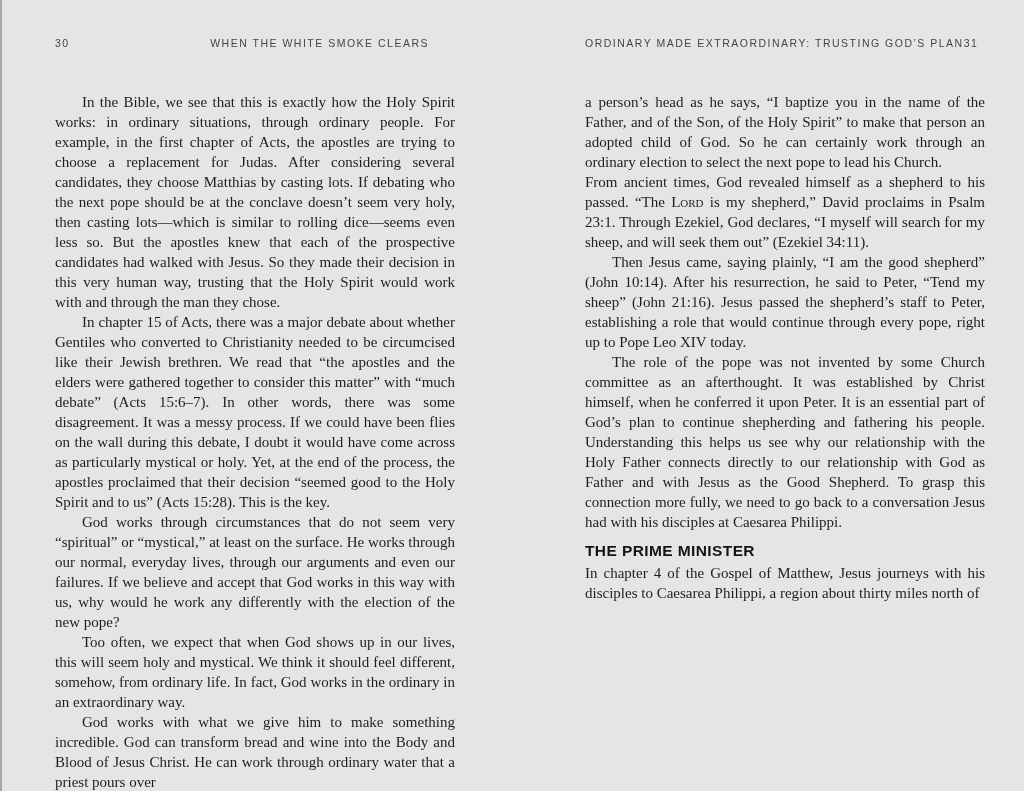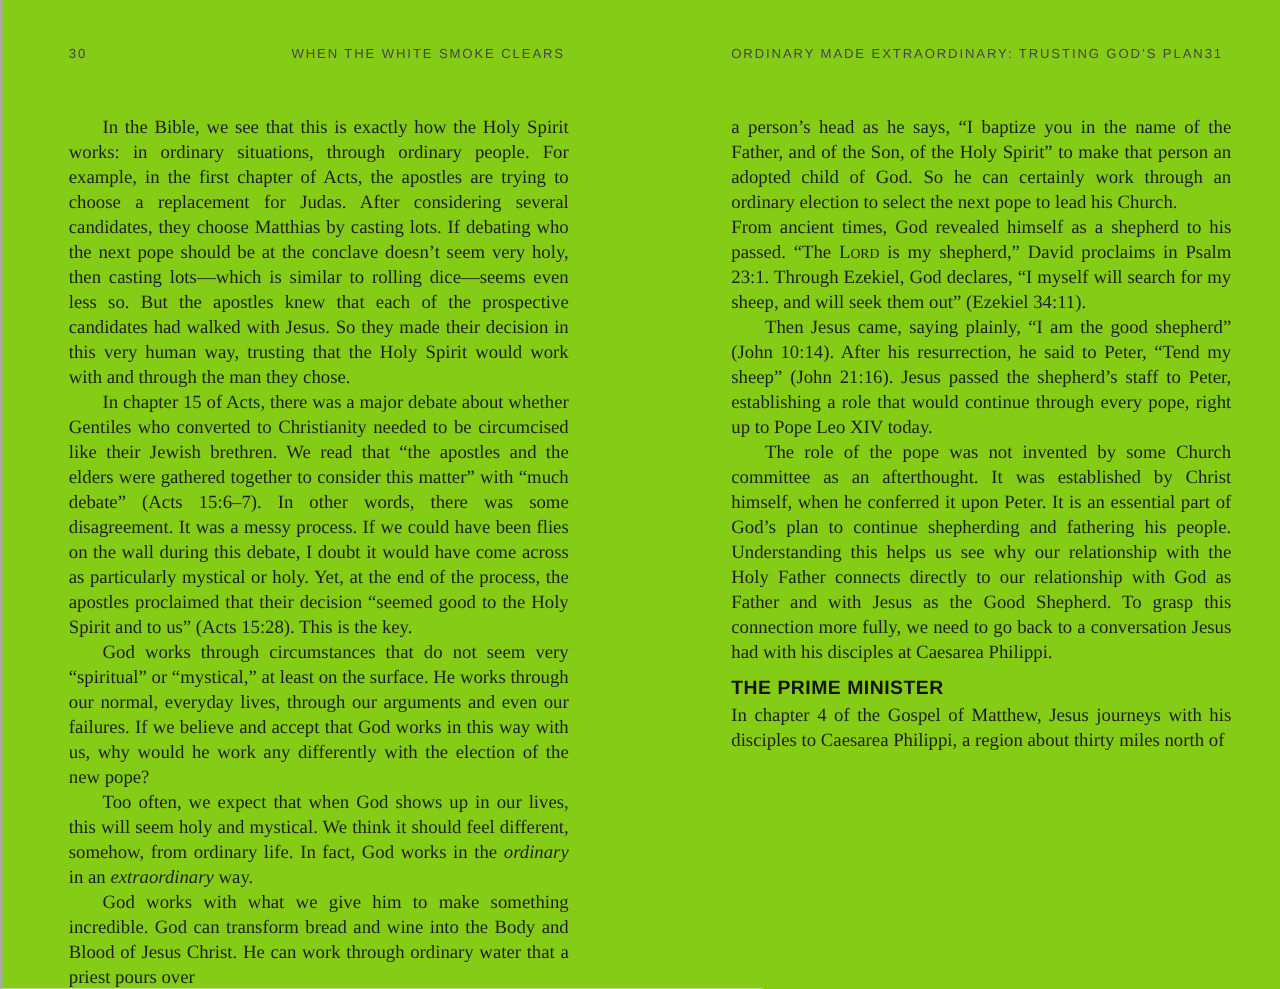--- a/index.html
+++ b/index.html
@@ -4,21 +4,21 @@
 <style>
   html, body {
     margin: 0;
     padding: 0;
     background: #ffffff;
   }
   .spread {
     position: relative;
     width: 1024px;
     height: 791px;
-    background: #84cc16;
+    background: #e5e5e5;
     overflow: hidden;
   }
   .edge-line {
     position: absolute;
     left: 0;
     top: 0;
     width: 2px;
     height: 100%;
     background: #a8a8a8;
   }
@@ -39,42 +39,42 @@
     display: flex;
     justify-content: space-between;
     align-items: baseline;
     font-family: "Liberation Sans", sans-serif;
     font-size: 10.5px;
     font-weight: 500;
     letter-spacing: 1.5px;
     color: #454545;
     white-space: nowrap;
   }
-  .page.left  .running-title { margin-right: 3px; }
+  .page.left  .running-title { margin-right: 26px; }
   .page.right .folio         { margin-right: 8px; }
 
   .page-body {
     position: absolute;
     top: 92px;
     left: 0;
     width: 400px;
     font-family: "Liberation Serif", "DejaVu Serif", serif;
     font-size: 15px;
     line-height: 20px;
     color: #1e1e1e;
     text-align: justify;
     hyphens: none;
     -webkit-hyphens: none;
   }
   p.para {
     margin: 0;
     padding: 0;
   }
   p.para.indent { text-indent: 27px; }
-  .it { font-style: italic; }
+  .it { }
   .sc { font-variant: small-caps; }
   h2.section-heading {
     margin: 9px 0 2px 0;
     padding: 0;
     font-family: "Liberation Sans", sans-serif;
     font-weight: 700;
     font-size: 15.5px;
     letter-spacing: 0.4px;
     color: #141414;
     text-align: left;

